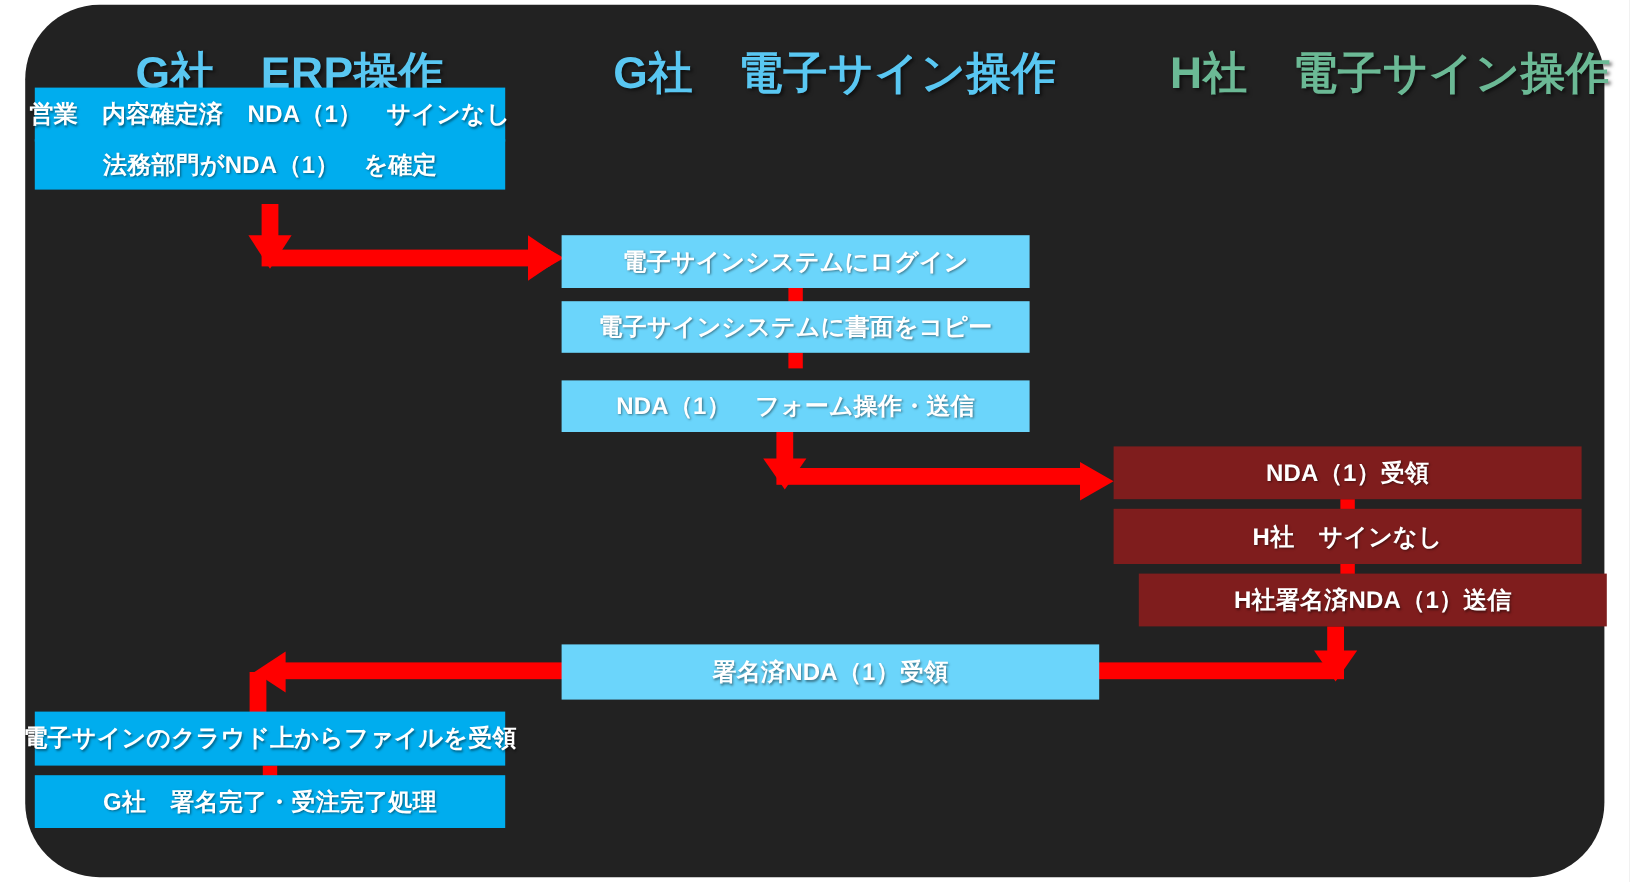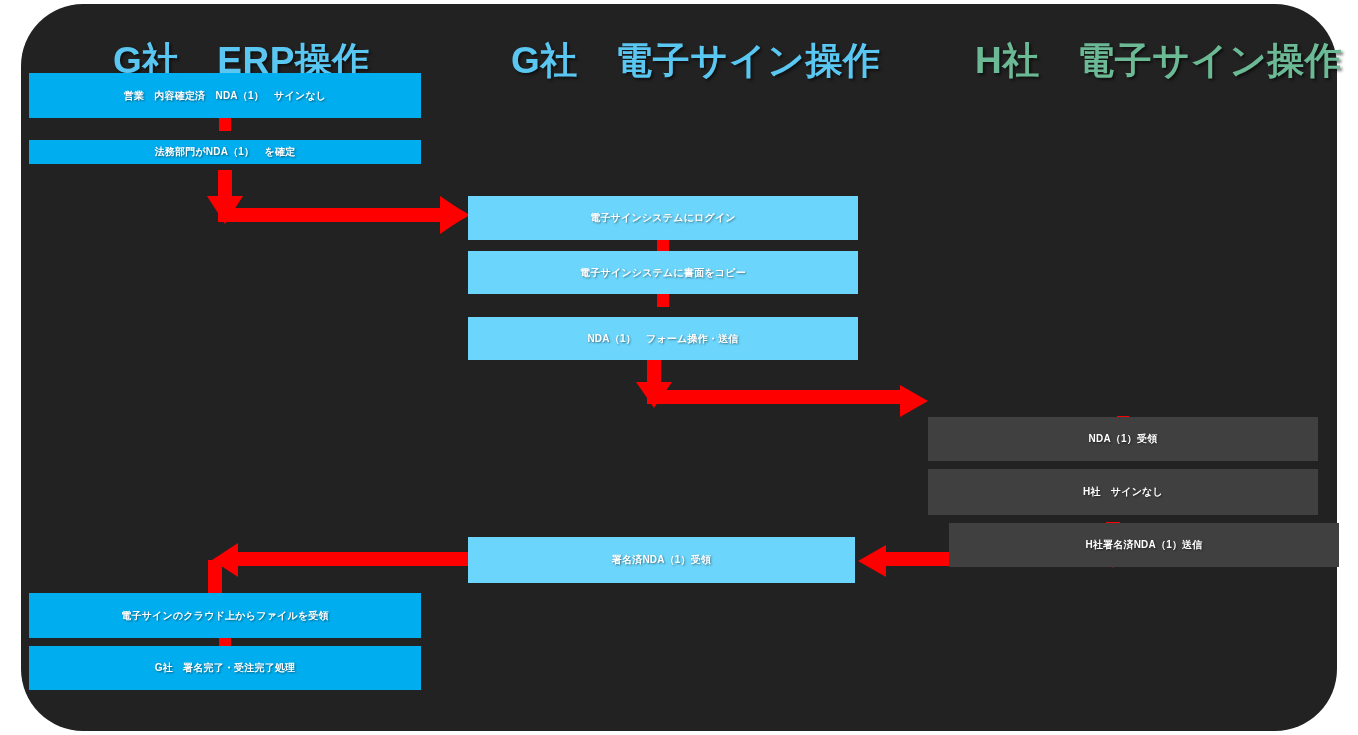--- a/index.html
+++ b/index.html
@@ -35,31 +35,31 @@
   .col-head.green{color:#6BB995;}
 
   
   .box{
     position:absolute;
     display:flex;
     align-items:center;
     justify-content:center;
     color:#ffffff;
     font-weight:bold;
-    font-size:10px;
+    font-size:20px;
     letter-spacing:.2px;
     text-align:center;
     white-space:nowrap;
     text-shadow:1px 1px 2px rgba(0,0,0,.45);
     box-sizing:border-box;
     padding:0 8px;
   }
   .box.deepblue{background:#00ADEE;}
   .box.lightblue{background:#6BD5FB;}
-  .box.green{background:#404040;margin-top:45px;}
+  .box.green{background:#7f1d1d;}
 
   
   .stub{position:absolute;background:#FF0000;}
   svg.arrows{position:absolute;left:0;top:0;width:1358px;height:735px;overflow:visible;}
 </style>
 </head>
 <body>
 
 <div id="canvas">
 
@@ -104,33 +104,33 @@
 
   <div class="stub" style="left:219px;top:118px;width:12px;height:13px;"></div>
   <div class="stub" style="left:657px;top:240px;width:12px;height:13px;"></div>
   <div class="stub" style="left:657px;top:294px;width:12px;height:13px;"></div>
   <div class="stub" style="left:1117px;top:416px;width:12px;height:13px;"></div>
   <div class="stub" style="left:1117px;top:470px;width:12px;height:13px;"></div>
   <div class="stub" style="left:219px;top:638px;width:12px;height:13px;"></div>
 
   <div class="box deepblue" style="left:29px;top:73px;width:392px;height:45px;">営業　内容確定済　NDA（1）　サインなし</div>
 
-  <div class="box deepblue" style="left:29px;top:140px;width:392px;height:24px;">法務部門がNDA（1）　を確定</div>
+  <div class="box deepblue" style="left:29px;top:116px;width:392px;height:42px;">法務部門がNDA（1）　を確定</div>
 
   <div class="box lightblue" style="left:468px;top:251px;width:390px;height:43px;">電子サインシステムに書面をコピー</div>
 
   <div class="box lightblue" style="left:468px;top:196px;width:390px;height:44px;">電子サインシステムにログイン</div>
 
   <div class="box lightblue" style="left:468px;top:317px;width:390px;height:43px;">NDA（1）　フォーム操作・送信</div>
 
   <div class="box green" style="left:928px;top:372px;width:390px;height:44px;">NDA（1）受領</div>
 
   <div class="box green" style="left:928px;top:424px;width:390px;height:46px;">H社　サインなし</div>
 
   <div class="box green" style="left:949px;top:478px;width:390px;height:44px;">H社署名済NDA（1）送信</div>
 
-  <div class="box lightblue" style="left:468px;top:537px;width:387px;height:46px;">署名済NDA（1）受領</div>
+  <div class="box lightblue" style="left:468px;top:537px;width:448px;height:46px;">署名済NDA（1）受領</div>
 
   <div class="box deepblue" style="left:29px;top:646px;width:392px;height:44px;">G社　署名完了・受注完了処理</div>
 
   <div class="box deepblue" style="left:29px;top:593px;width:392px;height:45px;">電子サインのクラウド上からファイルを受領</div>
 
 </div>
 
 </body></html>

